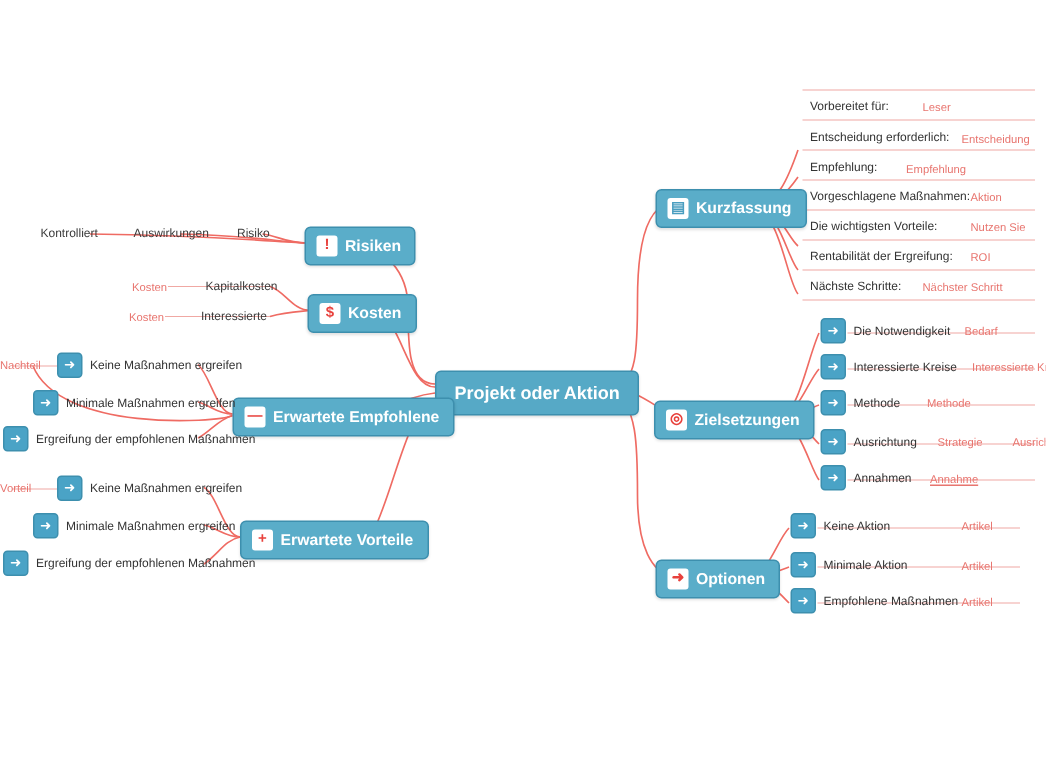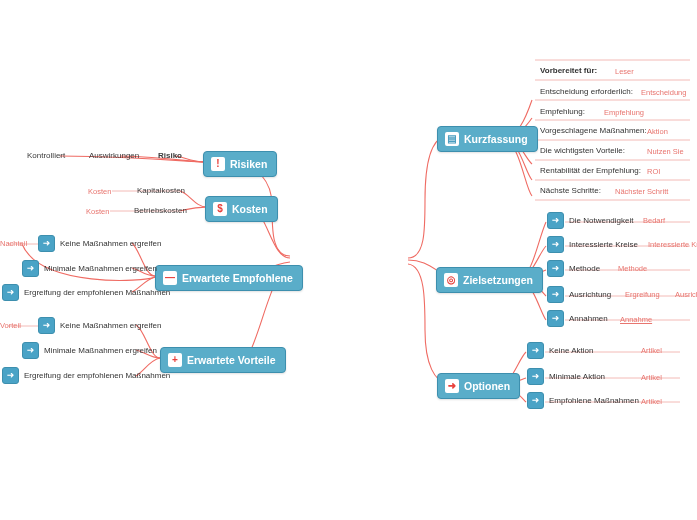--- a/index.html
+++ b/index.html
@@ -184,42 +184,45 @@
       <path d="M155,277 C145,282 40,288 22,244"></path>
       <path d="M8,244 L38,244" stroke-width="0.8" stroke="#f0a8a3"></path>
 
       <path d="M160,358 C150,358 145,330 136,325"></path>
       <path d="M160,358 C150,358 145,352 136,350"></path>
       <path d="M160,358 C150,360 145,370 136,376"></path>
       <path d="M8,326 L38,326" stroke-width="0.8" stroke="#f0a8a3"></path>
     </g>
   </svg>
 
+  <div class="node root-node" style="left:290px; top:247px;">
+    <span>Projekt oder Aktion</span>
+  </div>
 
   <div class="node branch-node" style="left:437px; top:126px;">
     <span class="branch-icon doc">▤</span>
     <span>Kurzfassung</span>
   </div>
 
-  <div class="node kv-label" style="left:540px; top:66px;font-weight:bold;">Vorbereitet für:</div>
+  <div class="node kv-label" style="left:540px; top:66px;">Vorbereitet für:</div>
   <div class="node value-node" style="left:615px; top:67px;">Leser</div>
 
   <div class="node kv-label" style="left:540px; top:87px;">Entscheidung erforderlich:</div>
   <div class="node value-node" style="left:641px; top:88px;">Entscheidung</div>
 
   <div class="node kv-label" style="left:540px; top:107px;">Empfehlung:</div>
   <div class="node value-node" style="left:604px; top:108px;">Empfehlung</div>
 
   <div class="node kv-label" style="left:540px; top:126px;">Vorgeschlagene Maßnahmen:</div>
   <div class="node value-node" style="left:647px; top:127px;">Aktion</div>
 
   <div class="node kv-label" style="left:540px; top:146px;">Die wichtigsten Vorteile:</div>
   <div class="node value-node" style="left:647px; top:147px;">Nutzen Sie</div>
 
-  <div class="node kv-label" style="left:540px; top:166px;">Rentabilität der Empfehlung:</div>
+  <div class="node kv-label" style="left:540px; top:166px;">Rentabilität der Ergreifung:</div>
   <div class="node value-node" style="left:647px; top:167px;text-align:right;">ROI</div>
 
   <div class="node kv-label" style="left:540px; top:186px;">Nächste Schritte:</div>
   <div class="node value-node" style="left:615px; top:187px;">Nächster Schritt</div>
 
   <div class="node branch-node" style="left:436px; top:267px;">
     <span class="branch-icon">◎</span>
     <span>Zielsetzungen</span>
   </div>
 
@@ -238,21 +241,21 @@
   <div class="node leaf-node" style="left:547px; top:260px;">
     <span class="leaf-icon">➜</span>
     <span class="leaf-label">Methode</span>
   </div>
   <div class="node value-node" style="left:618px; top:264px;">Methode</div>
 
   <div class="node leaf-node" style="left:547px; top:286px;">
     <span class="leaf-icon">➜</span>
     <span class="leaf-label">Ausrichtung</span>
   </div>
-  <div class="node value-node" style="left:625px; top:290px;">Ergreifung</div>
+  <div class="node value-node" style="left:625px; top:290px;">Strategie</div>
   <div class="node value-node" style="left:675px; top:290px;">Ausrichtung</div>
 
   <div class="node leaf-node" style="left:547px; top:310px;">
     <span class="leaf-icon">➜</span>
     <span class="leaf-label">Annahmen</span>
   </div>
   <div class="node value-node" style="left:620px; top:315px;text-decoration:underline;">Annahme</div>
 
   <div class="node branch-node" style="left:437px; top:373px;">
     <span class="branch-icon">➜</span>
@@ -276,29 +279,29 @@
     <span class="leaf-label">Empfohlene Maßnahmen</span>
   </div>
   <div class="node value-node" style="left:641px; top:397px;">Artikel</div>
 
   <div class="node branch-node" style="left:203px; top:151px;">
     <span class="branch-icon">!</span>
     <span>Risiken</span>
   </div>
   <div class="node text-node" style="left:27px; top:151px;">Kontrolliert</div>
   <div class="node text-node" style="left:89px; top:151px;">Auswirkungen</div>
-  <div class="node text-node" style="left:158px; top:151px;font-weight:bold;">Risiko</div>
+  <div class="node text-node" style="left:158px; top:151px;">Risiko</div>
 
   <div class="node branch-node" style="left:205px; top:196px;">
     <span class="branch-icon">$</span>
     <span>Kosten</span>
   </div>
   <div class="node text-node" style="left:137px; top:186px;">Kapitalkosten</div>
   <div class="node value-node" style="left:88px; top:187px;">Kosten</div>
-  <div class="node text-node" style="left:134px; top:206px;">Betriebskosten</div>
+  <div class="node text-node" style="left:134px; top:206px;">Interessierte</div>
   <div class="node value-node" style="left:86px; top:207px;">Kosten</div>
 
   <div class="node branch-node" style="left:155px; top:265px;">
     <span class="branch-icon">—</span>
     <span>Erwartete Empfohlene</span>
   </div>
   <div class="node leaf-node" style="left:38px; top:235px;">
     <span class="leaf-icon">➜</span>
     <span class="leaf-label">Keine Maßnahmen ergreifen</span>
   </div>

